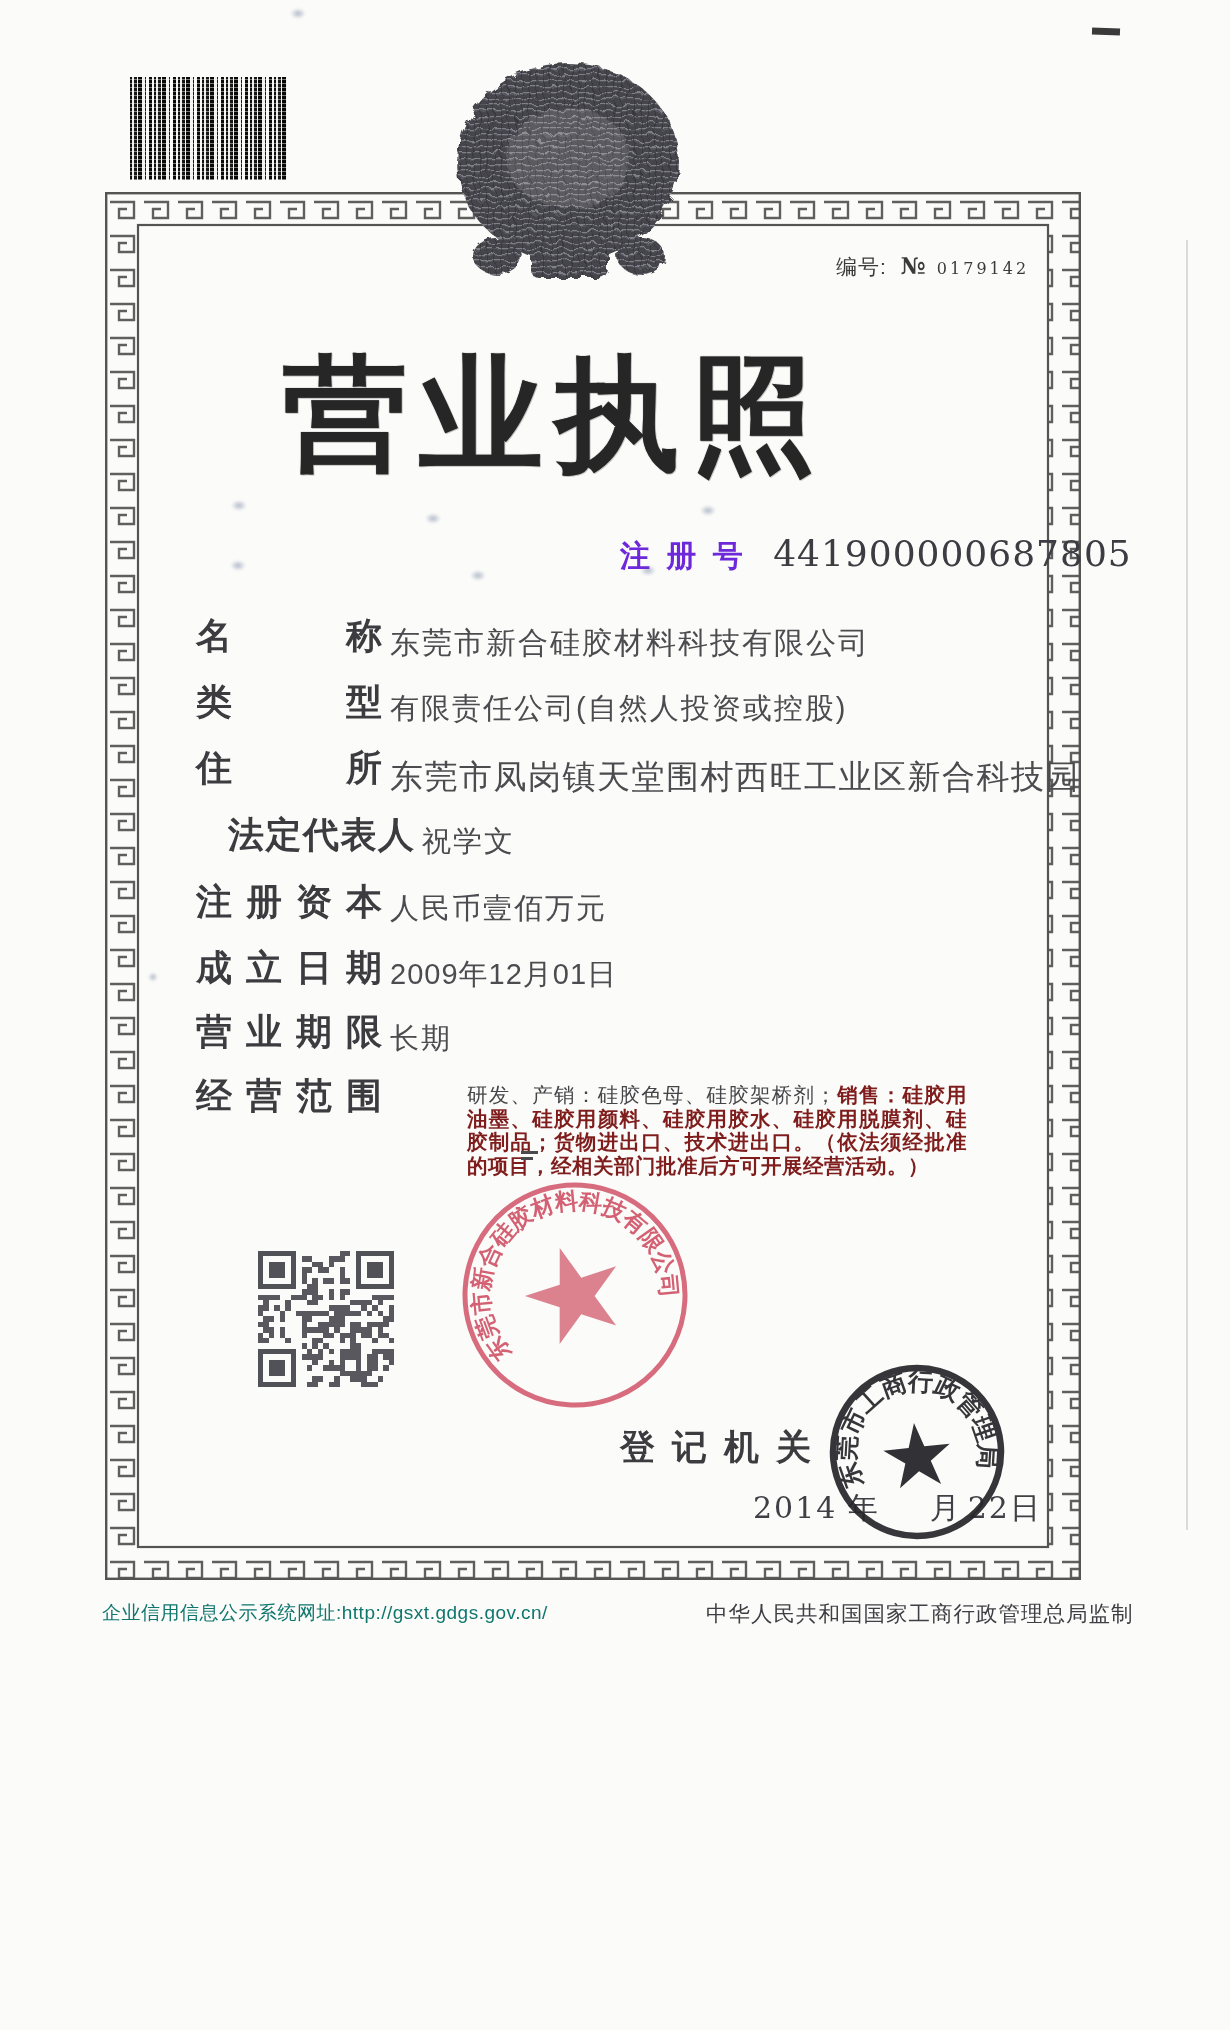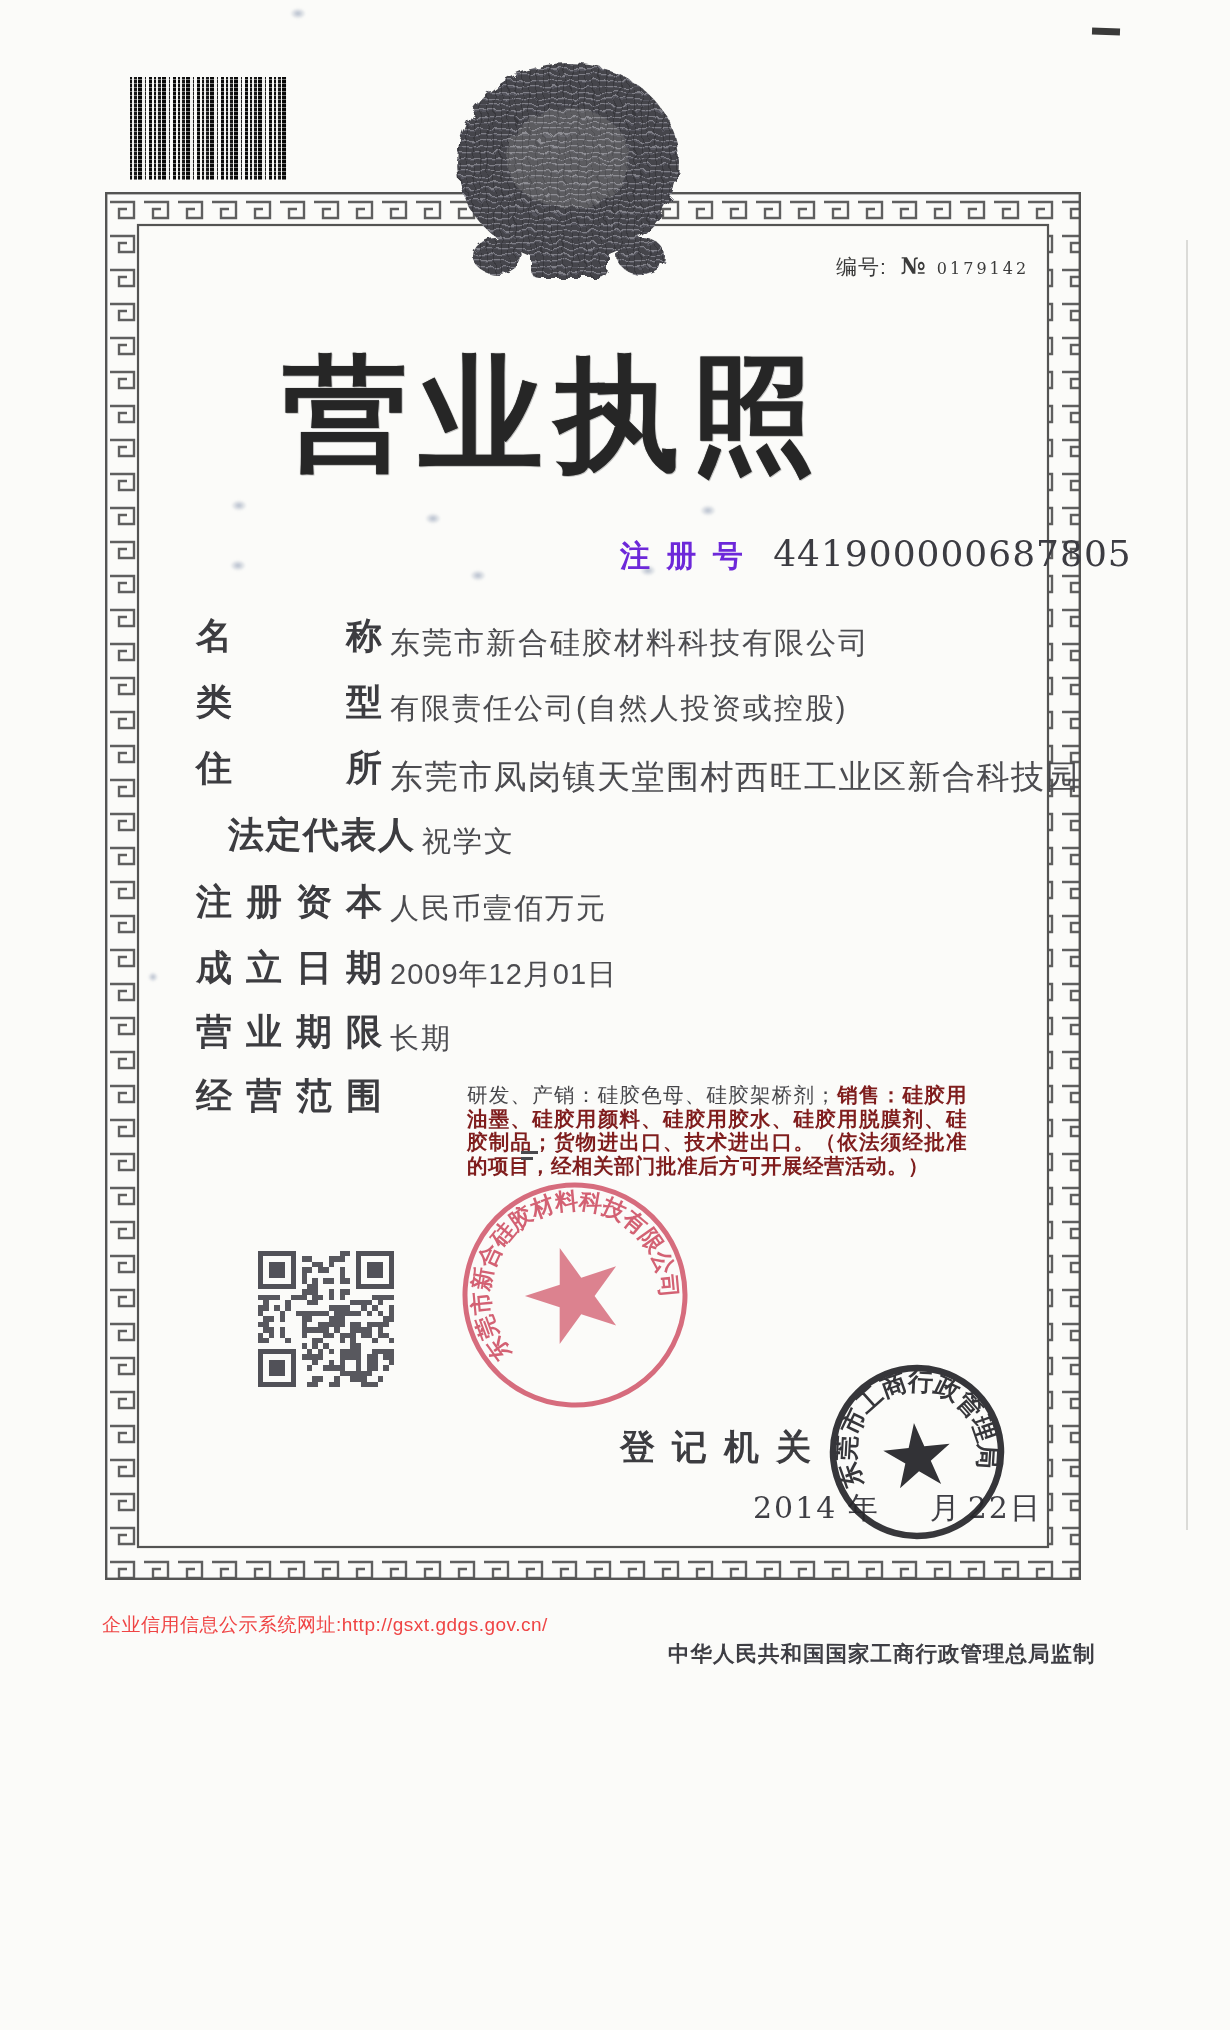--- a/index.html
+++ b/index.html
@@ -44,22 +44,22 @@
   .scope-text b{font-weight:700;color:#7f1d1d;}
 
   
   .registrar{left:608px;top:1424px;font-size:35px;font-weight:700;color:#3c3c40;letter-spacing:17px;white-space:nowrap;margin-left:12px;}
   .dateline{left:753px;top:1488px;font-size:30px;color:#3f3f45;white-space:nowrap;letter-spacing:2px;}
   .dateline .num{font-family:"DejaVu Serif",serif;}
   .dateline .gap-month{display:inline-block;width:50px;}
   .dateline .gap-day{display:inline-block;width:6px;}
 
   
-  .footer-left{left:102px;top:1600px;font-size:19px;color:#ef4444;letter-spacing:.5px;margin-top:12px;}
-  .footer-right{left:668px;top:1599px;font-size:21.5px;color:#3e3e44;letter-spacing:1px;font-weight:700;margin-top:40px;}
+  .footer-left{left:102px;top:1600px;font-size:19px;color:#0f766e;letter-spacing:.5px;}
+  .footer-right{left:706px;top:1599px;font-size:21.5px;color:#3e3e44;letter-spacing:1px;font-weight:400;}
 
   
   .smudge{width:16px;height:11px;background:radial-gradient(ellipse at center,rgba(120,135,165,.55),transparent 70%);
     filter:blur(1px);}
   .tickmarks{left:521px;top:1151px;width:17px;height:12px;}
   .tickmarks i{display:block;height:3px;background:#4a4a4e;margin-bottom:3px;}
   .tickmarks i:last-child{width:12px;}
   .edge-line{left:1186px;top:240px;width:2px;height:1290px;background:#d3d3cf;opacity:.8;}
   .corner-dash{left:1092px;top:28px;width:28px;height:7px;background:#3a3a3a;transform:rotate(2deg);filter:blur(.4px);}
 </style>

